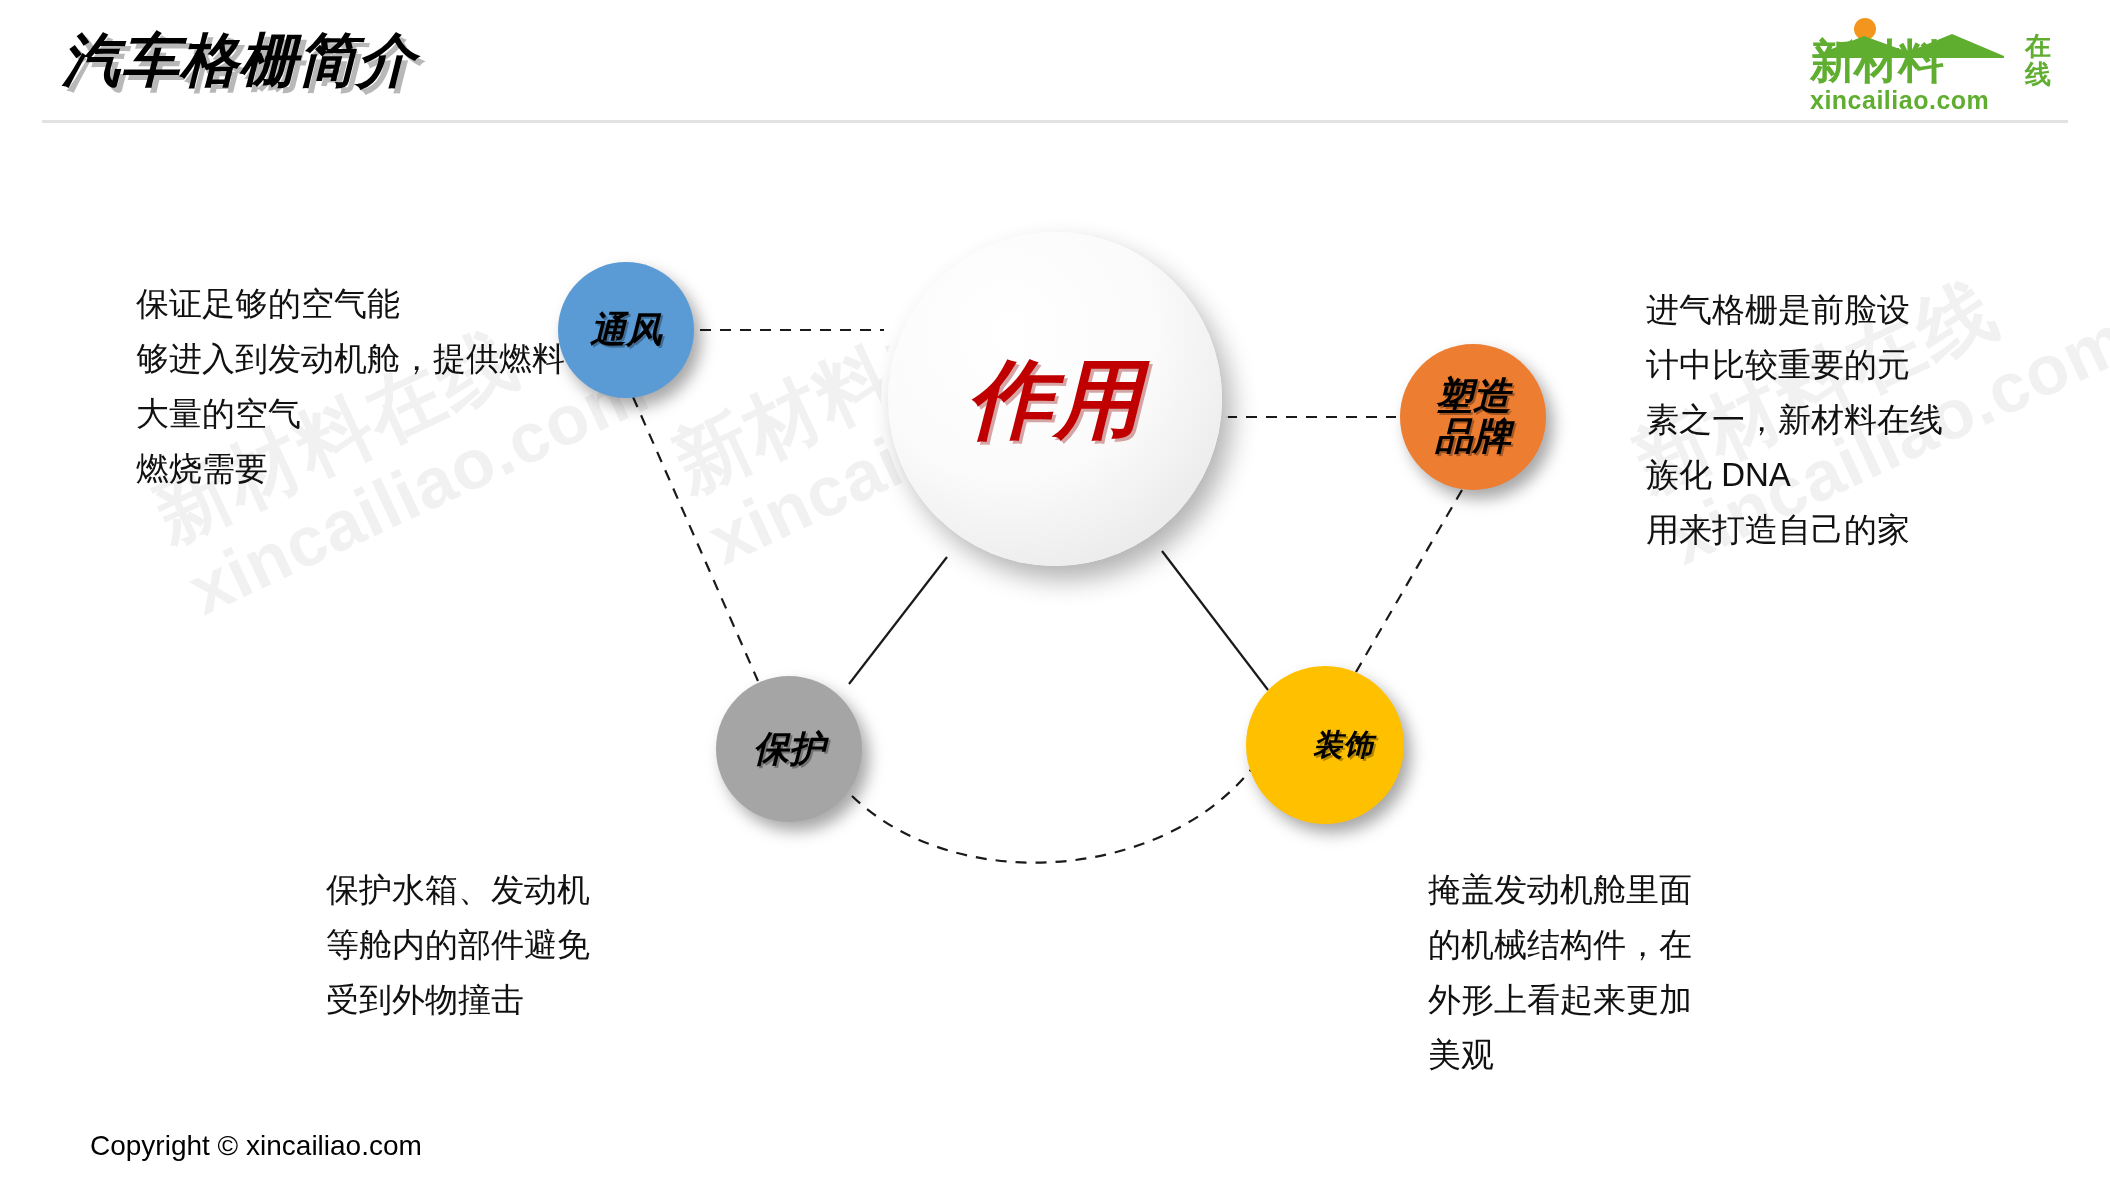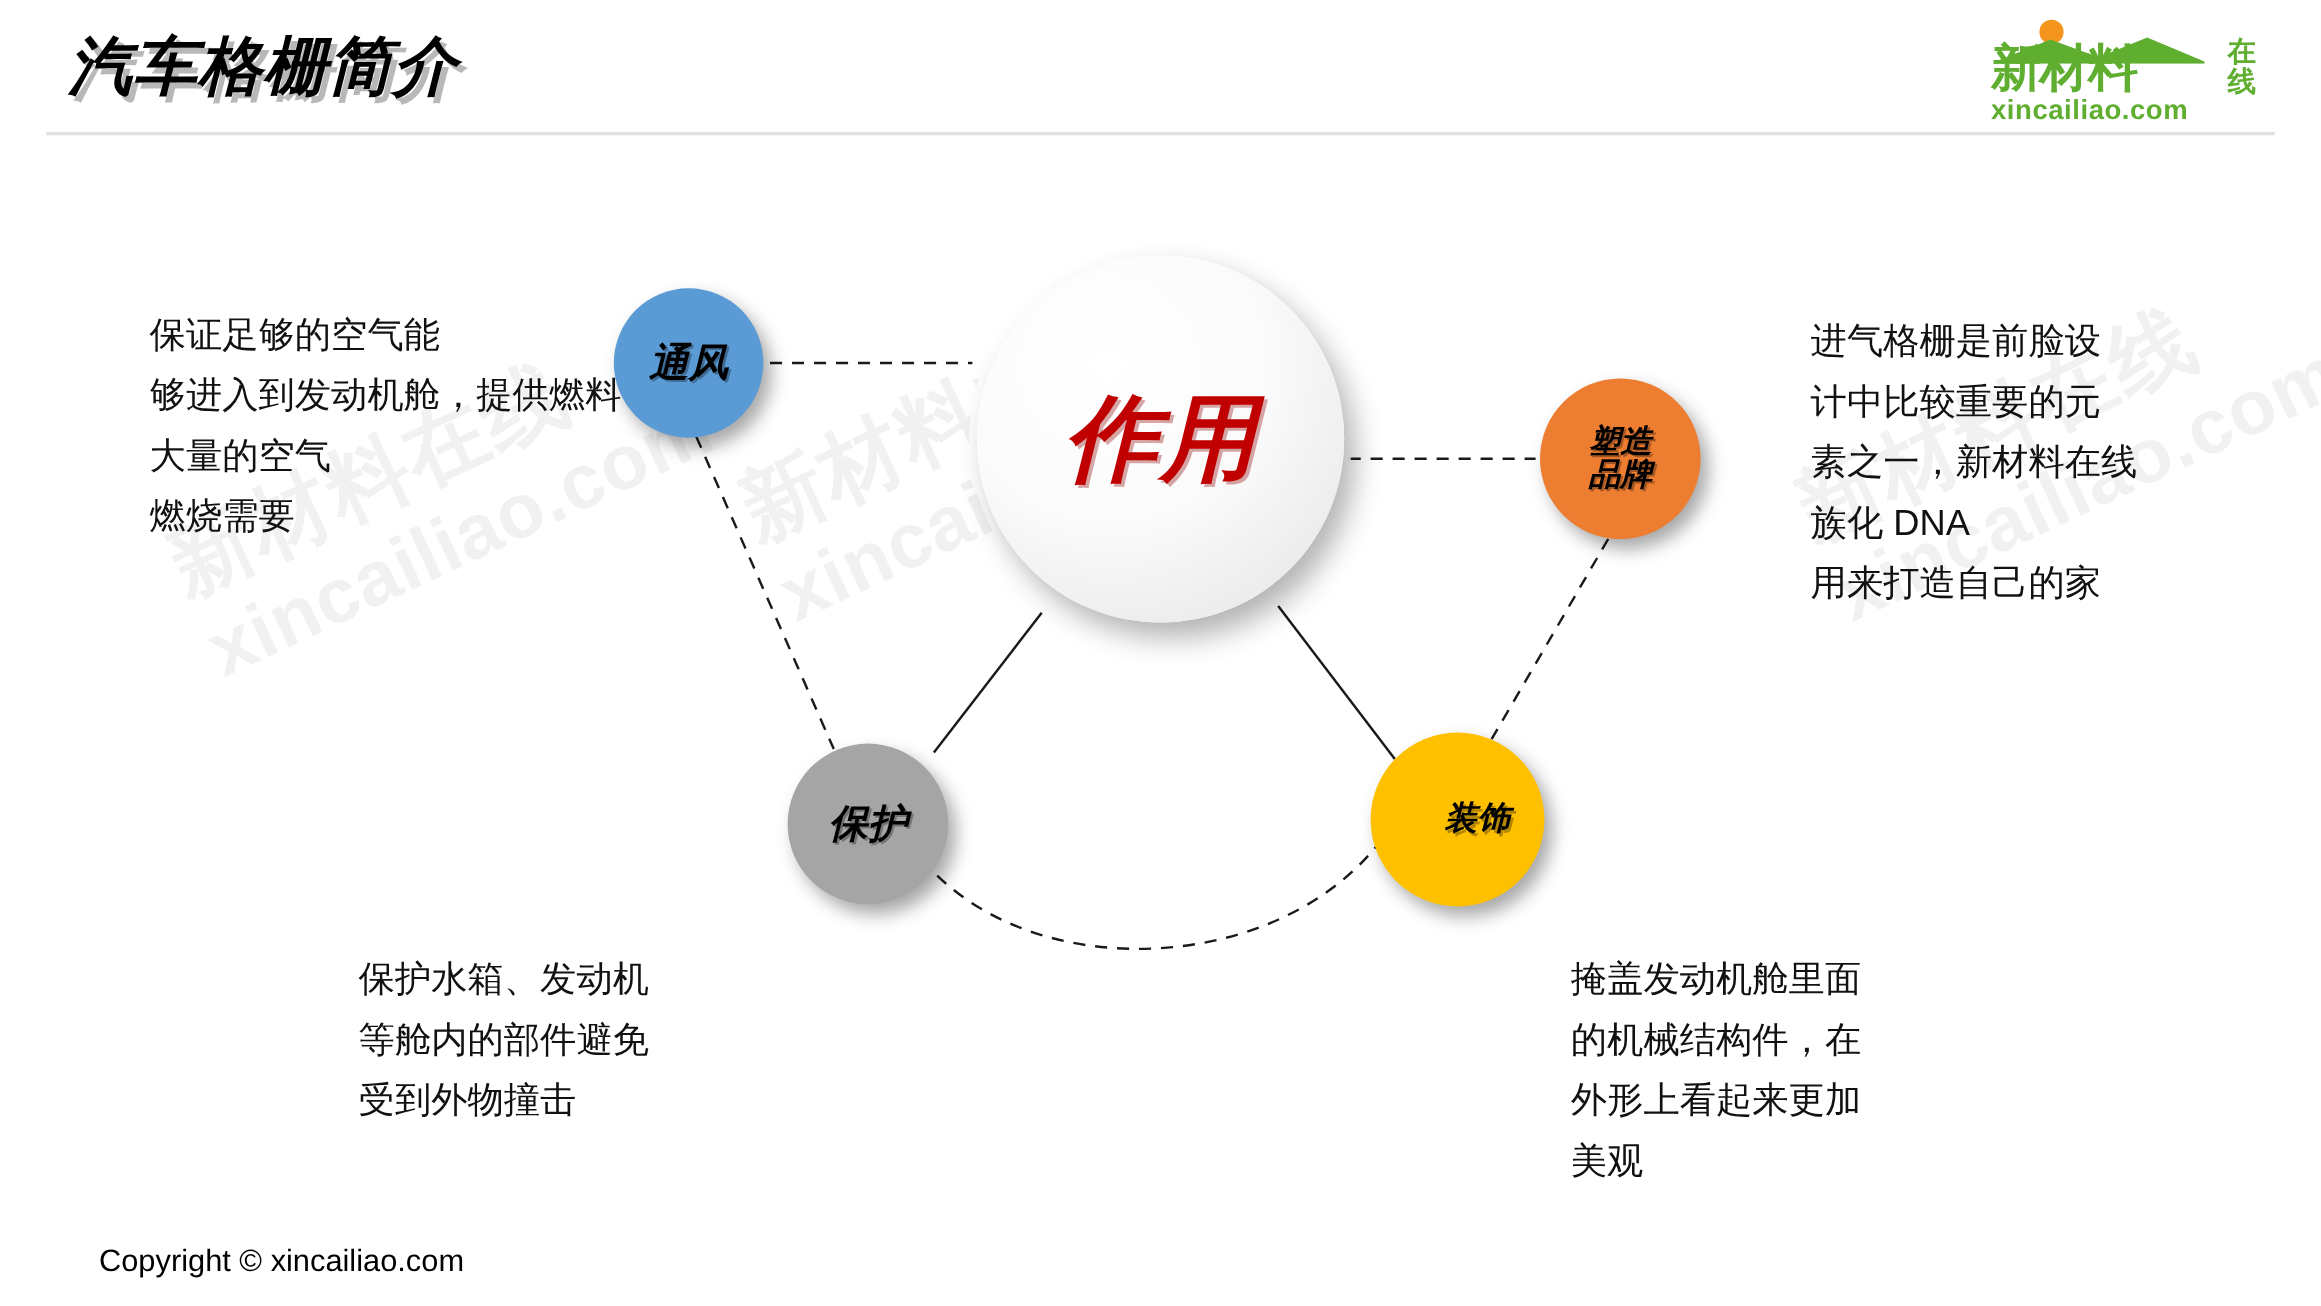--- a/index.html
+++ b/index.html
@@ -189,21 +189,21 @@
   #node-ventilation .node-label { font-size: 36px; }
 
   #node-brand {
     left: 1400px;
     top: 344px;
     width: 146px;
     height: 146px;
     background: #ED7D31;
     box-shadow: 7px 9px 16px rgba(0,0,0,0.35);
   }
-  #node-brand .node-label { font-size: 29px; }
+  #node-brand .node-label { font-size: 38px; }
   #node-brand .node-label span { display: block; }
 
   #node-protect {
     left: 716px;
     top: 676px;
     width: 146px;
     height: 146px;
     background: #A5A5A5;
     box-shadow: 7px 9px 16px rgba(0,0,0,0.35);
   }

